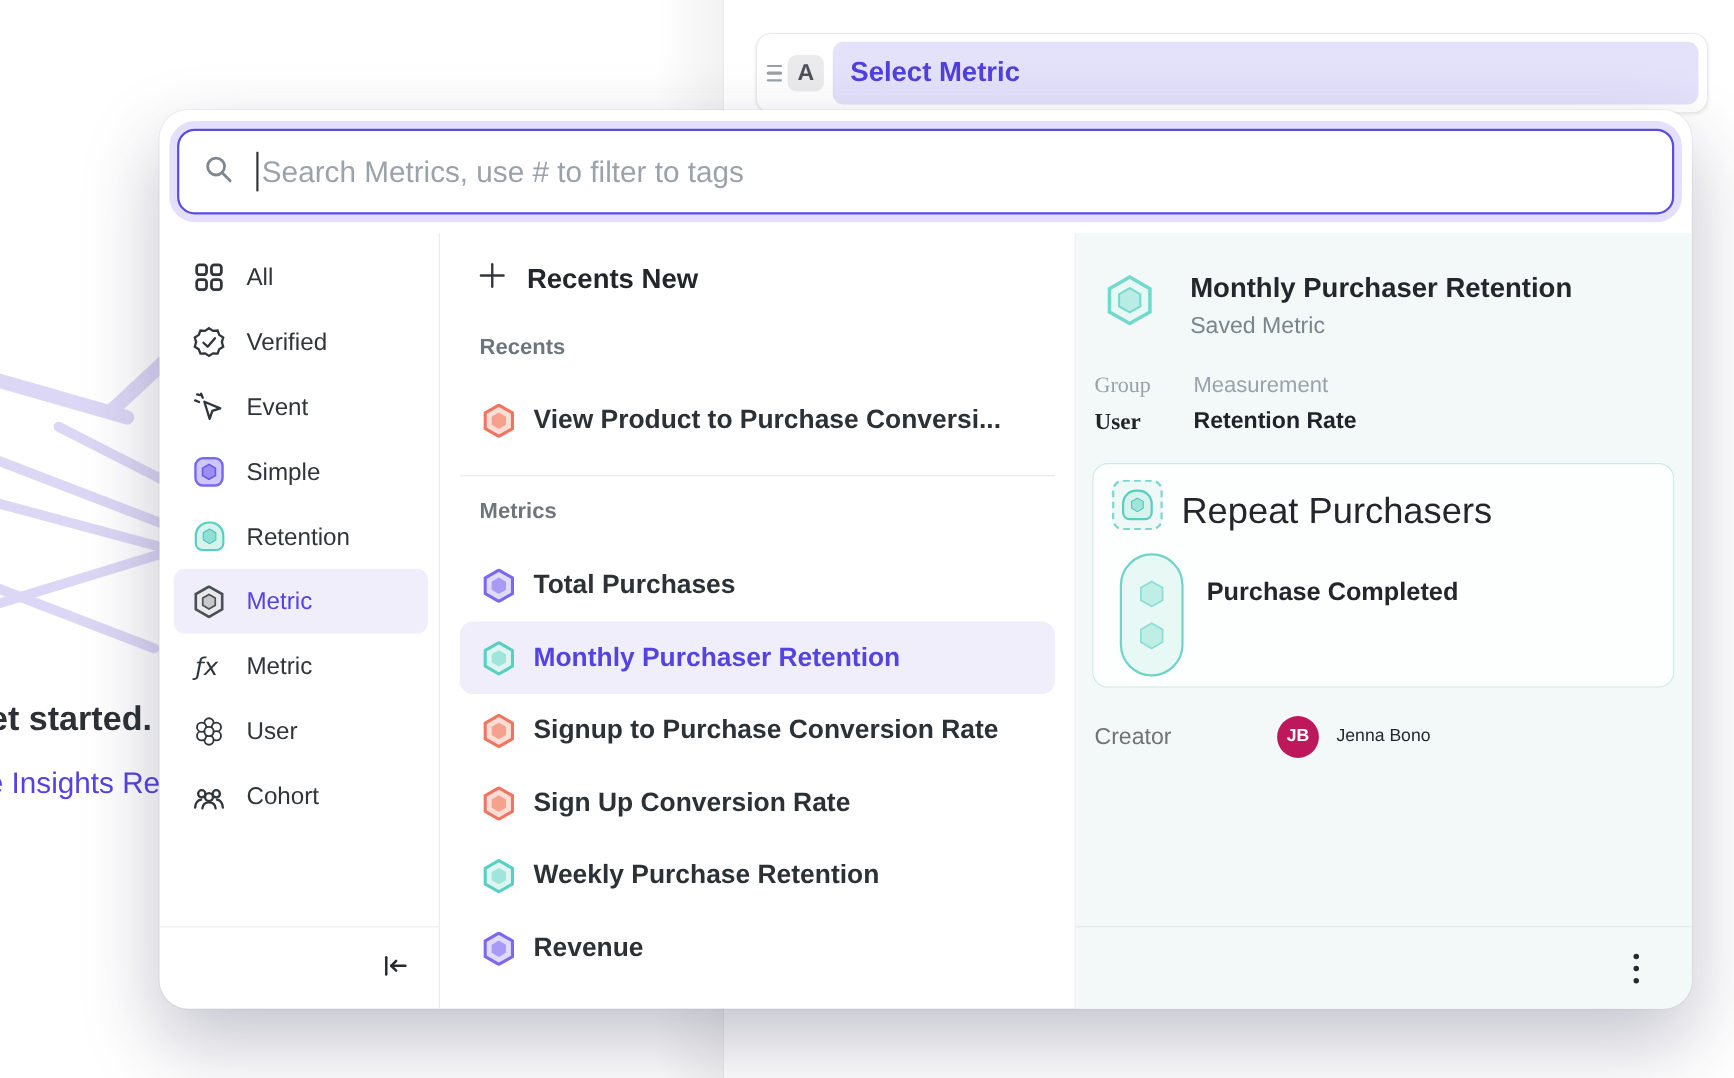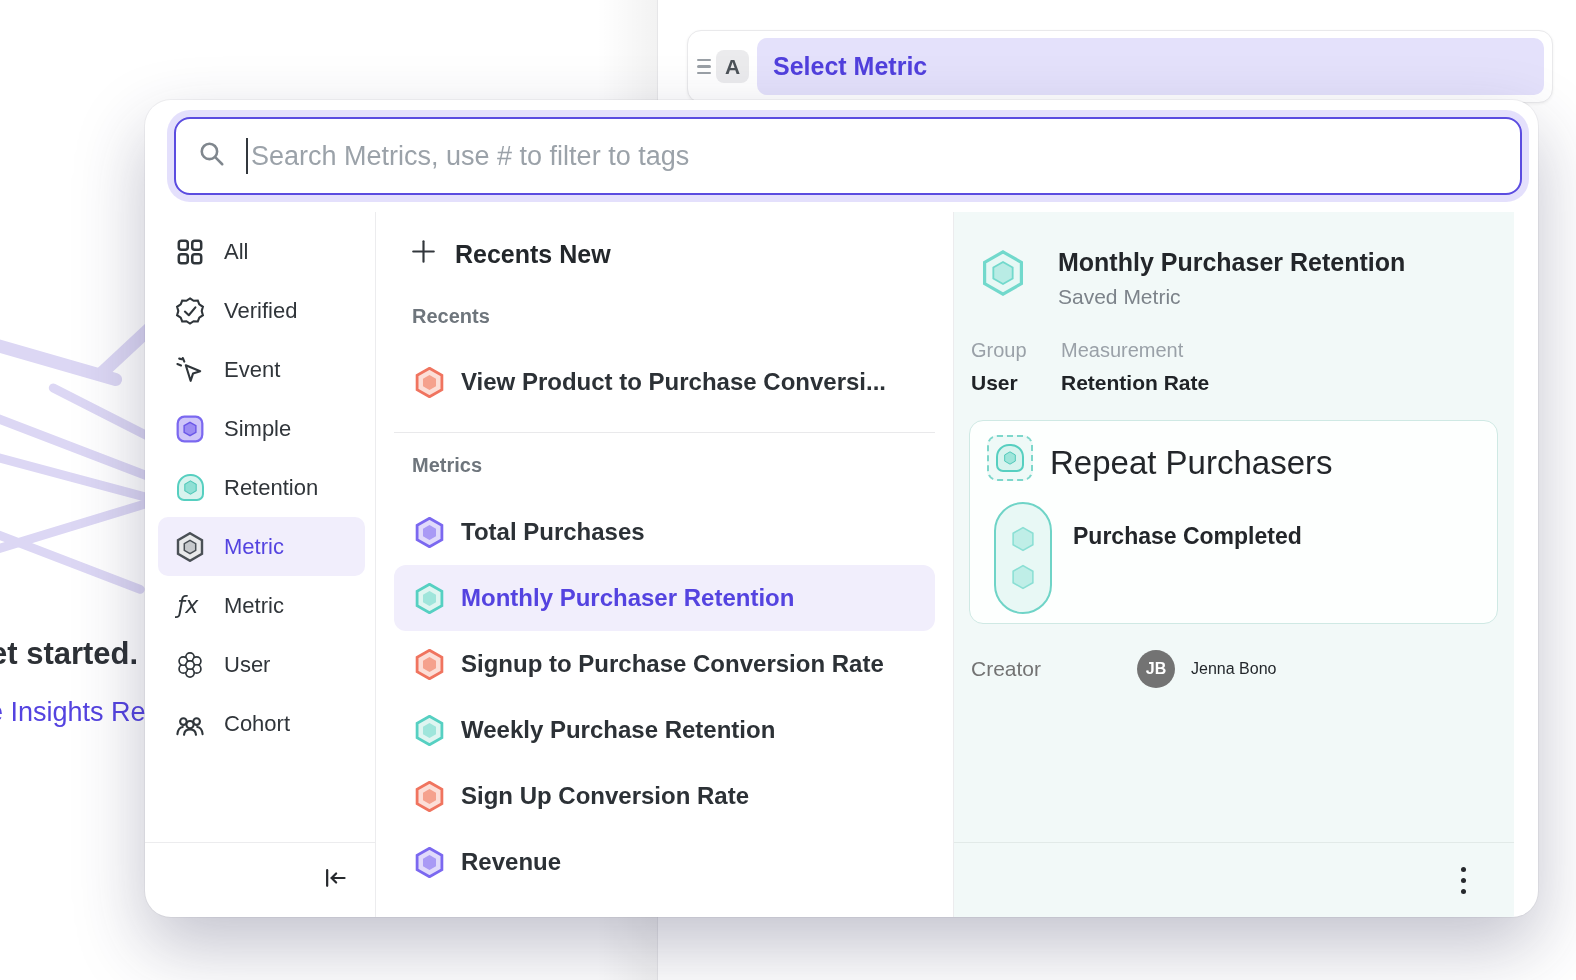--- a/index.html
+++ b/index.html
@@ -26,29 +26,29 @@
   .select-metric-chip { flex:1; height:57px; margin-left:8px; background:#e4e1fb; border-radius:10px;
     display:flex; align-items:center; padding-left:16px; font-size:25px; font-weight:600; color:#5140dd; }
 
   
   .popup { position:absolute; left:145px; top:100px; width:1393px; height:817px; z-index:5;
     background:#ffffff; border-radius:26px; overflow:hidden;
     box-shadow:0 0 0 1px rgba(60,60,90,0.06), 0 30px 70px rgba(40,40,80,0.28); }
 
   .search-wrap { position:absolute; left:16px; top:17px; right:16px; height:78px;
     background:#ffffff; border:2.5px solid #5b4ce0; border-radius:16px;
-    box-shadow:0 0 0 7px rgba(130,116,240,0.22); display:flex; align-items:center; padding:0 20px;margin-left:13px; }
+    box-shadow:0 0 0 7px rgba(130,116,240,0.22); display:flex; align-items:center; padding:0 20px; }
   .search-wrap svg { flex:0 0 auto; }
   .caret { width:2px; height:36px; background:#33383d; margin-left:18px; }
   .placeholder { margin-left:3px; font-size:27px; color:#9ba2a9; white-space:nowrap; }
 
   .popup-body { position:absolute; top:112px; left:0; right:0; bottom:0; display:flex; }
 
   
-  .col-side { width:231px; border-right:1px solid #ececee; position:relative; }
+  .col-side { width:255px; border-right:1px solid #ececee; position:relative; }
   .side-list { padding-top:10px; }
   .side-item { height:59px; display:flex; align-items:center; gap:19px; padding-left:30px;
     font-size:22px; font-weight:500; color:#30353a; cursor:pointer; }
   .side-item .ic { width:30px; height:30px; display:flex; align-items:center; justify-content:center; }
   .side-item.selected { margin:0 10px 0 13px; padding-left:17px; border-radius:10px; background:#f1eefc; color:#5443e0; }
   .side-footer { position:absolute; left:0; right:0; bottom:0; height:75px; border-top:1px solid #ececee;
     display:flex; align-items:center; justify-content:flex-end; padding-right:26px; }
 
   
   .col-mid { width:578px; border-right:1px solid #ececee; position:relative; padding-top:12px; }
@@ -65,40 +65,40 @@
 
   
   .col-detail { width:560px; background:#f2f9f8; position:relative; }
   .detail-head { display:flex; gap:18px; padding:36px 24px 0 26px; }
   .detail-head .big-hex { width:46px; height:46px; margin-top:2px; }
   .detail-title { font-size:25px; font-weight:700; color:#23262a; padding-left:14px; }
   .detail-sub { font-size:21px; color:#7c838a; margin-top:8px; padding-left:14px; }
   .meta-row { display:flex; gap:24px; padding-left:17px; margin-top:30px; }
   .meta-label { font-size:20px; font-weight:500; color:#9aa1a8; }
   .meta-value { font-size:21px; font-weight:700; color:#202327; margin-top:9px; }
-  .meta-col1 { width:66px; }
+  .meta-col1 { width:66px;font-family:Liberation Serif, serif; }
 
   .def-card { margin:25px 16px 0 15px; width:529px; height:204px; background:#fdfffe;
     border:1.5px solid #cfe9e4; border-radius:14px; position:relative; }
   .def-card .dash-ic { position:absolute; left:17px; top:14px; width:46px; height:46px;
     border:2px dashed #7dd7cb; border-radius:10px; display:flex; align-items:center; justify-content:center;
     background:#eef9f7; }
   .arch { width:28px; height:28px; background:#d8f3ee; border:2px solid #56cfc0;
     border-radius:13px 13px 7px 7px; display:flex; align-items:center; justify-content:center; }
   .def-card .card-title { position:absolute; left:80px; top:23px; font-size:33px; font-weight:400; color:#23262a; }
   .capsule { position:absolute; left:24px; top:81px; width:58px; height:112px;
     border:2px solid #6fd4c7; border-radius:30px; background:#e8f8f5;
     display:flex; flex-direction:column; align-items:center; justify-content:center; gap:12px; }
   .step-lines { position:absolute; left:103px; top:95px; font-size:23px; line-height:41px; color:#23262a; }
   .step-bold { font-weight:700; }
   .step-then { font-weight:400; color:#b6bcc2; }
 
   .creator-row { display:flex; align-items:center; margin-top:26px; padding-left:17px; }
   .creator-label { font-size:21px; color:#737373; }
-  .avatar { width:38px; height:38px; border-radius:50%; background:#737373; margin-left:96px;
+  .avatar { width:38px; height:38px; border-radius:50%; background:#be185d; margin-left:96px;
     display:flex; align-items:center; justify-content:center; font-size:16px; font-weight:700; color:#ffffff; }
   .creator-name { font-size:16px; font-weight:500; color:#24282c; margin-left:16px; }
 
   .detail-footer { position:absolute; left:0; right:0; bottom:0; height:75px; border-top:1px solid #e2eae8;
     display:flex; align-items:center; justify-content:flex-end; padding-right:42px; }
   .kebab { display:flex; flex-direction:column; gap:6px; cursor:pointer; padding:6px; }
   .kebab i { width:5px; height:5px; border-radius:50%; background:#26292d; display:block; }
 </style>
 </head>
 <body>
@@ -300,32 +300,32 @@
           <span class="ic">
             <svg width="31" height="31" viewBox="0 0 100 100">
               <polygon points="50,4 90,27 90,73 50,96 10,73 10,27" fill="#fcded7" stroke="#f0745f" stroke-width="9"></polygon>
               <polygon points="50,26 71,38 71,62 50,74 29,62 29,38" fill="#f5a18d"></polygon>
             </svg></span>
           <span>Signup to Purchase Conversion Rate</span>
         </div>
         <div class="m-row">
           <span class="ic">
             <svg width="31" height="31" viewBox="0 0 100 100">
+              <polygon points="50,4 90,27 90,73 50,96 10,73 10,27" fill="#fcded7" stroke="#f0745f" stroke-width="9"></polygon>
+              <polygon points="50,26 71,38 71,62 50,74 29,62 29,38" fill="#f5a18d"></polygon>
+            </svg></span>
+          <span>Sign Up Conversion Rate</span>
+        </div>
+        <div class="m-row">
+          <span class="ic">
+            <svg width="31" height="31" viewBox="0 0 100 100">
               <polygon points="50,4 90,27 90,73 50,96 10,73 10,27" fill="#dff5f1" stroke="#56d0c2" stroke-width="9"></polygon>
               <polygon points="50,26 71,38 71,62 50,74 29,62 29,38" fill="#9fe5db"></polygon>
             </svg></span>
           <span>Weekly Purchase Retention</span>
-        </div>
-        <div class="m-row">
-          <span class="ic">
-            <svg width="31" height="31" viewBox="0 0 100 100">
-              <polygon points="50,4 90,27 90,73 50,96 10,73 10,27" fill="#fcded7" stroke="#f0745f" stroke-width="9"></polygon>
-              <polygon points="50,26 71,38 71,62 50,74 29,62 29,38" fill="#f5a18d"></polygon>
-            </svg></span>
-          <span>Sign Up Conversion Rate</span>
         </div>
         <div class="m-row">
           <span class="ic">
             <svg width="31" height="31" viewBox="0 0 100 100">
               <polygon points="50,4 90,27 90,73 50,96 10,73 10,27" fill="#e0dafb" stroke="#7b68f0" stroke-width="9"></polygon>
               <polygon points="50,26 71,38 71,62 50,74 29,62 29,38" fill="#a99af5"></polygon>
             </svg></span>
           <span>Revenue</span>
         </div>
       </div>

